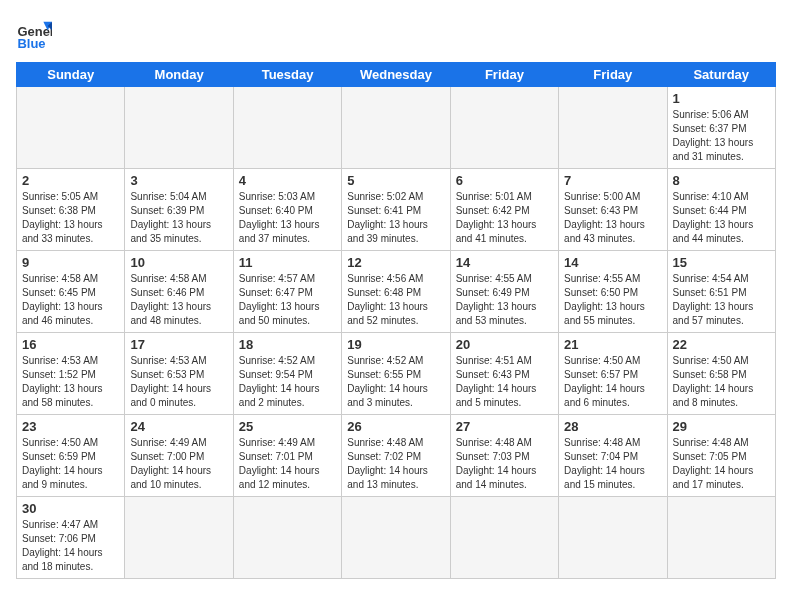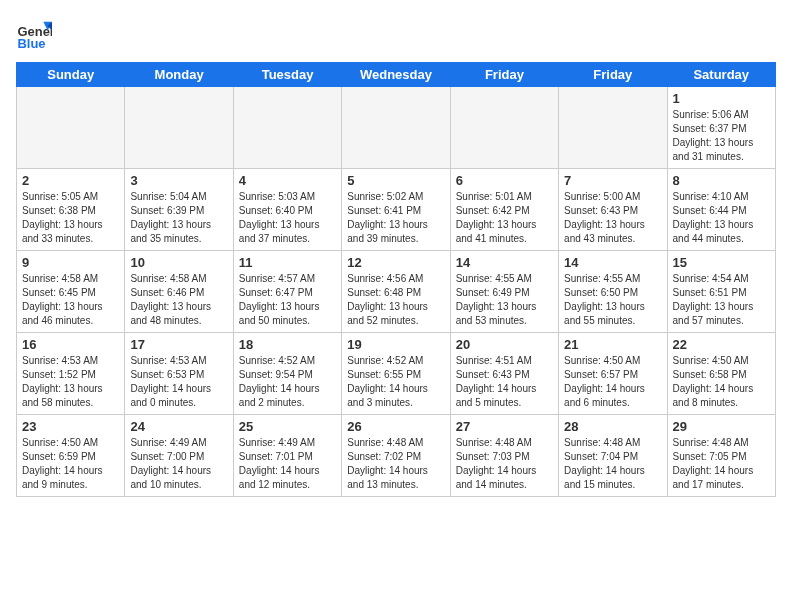--- a/index.html
+++ b/index.html
@@ -293,14 +293,28 @@
 Sunset: 7:04 PM
 Daylight: 14 hours and 15 minutes.</div>
         </td>
         <td>
           <span class="day-num">29</span>
           <div class="day-info">Sunrise: 4:48 AM
 Sunset: 7:05 PM
 Daylight: 14 hours and 17 minutes.</div>
         </td>
       </tr>
+      <tr class="last-row">
+        <td>
+          <span class="day-num">30</span>
+          <div class="day-info">Sunrise: 4:47 AM
+Sunset: 7:06 PM
+Daylight: 14 hours and 18 minutes.</div>
+        </td>
+        <td class="empty"></td>
+        <td class="empty"></td>
+        <td class="empty"></td>
+        <td class="empty"></td>
+        <td class="empty"></td>
+        <td class="empty"></td>
+      </tr>
     </tbody>
 </table>
 
 </body></html>

